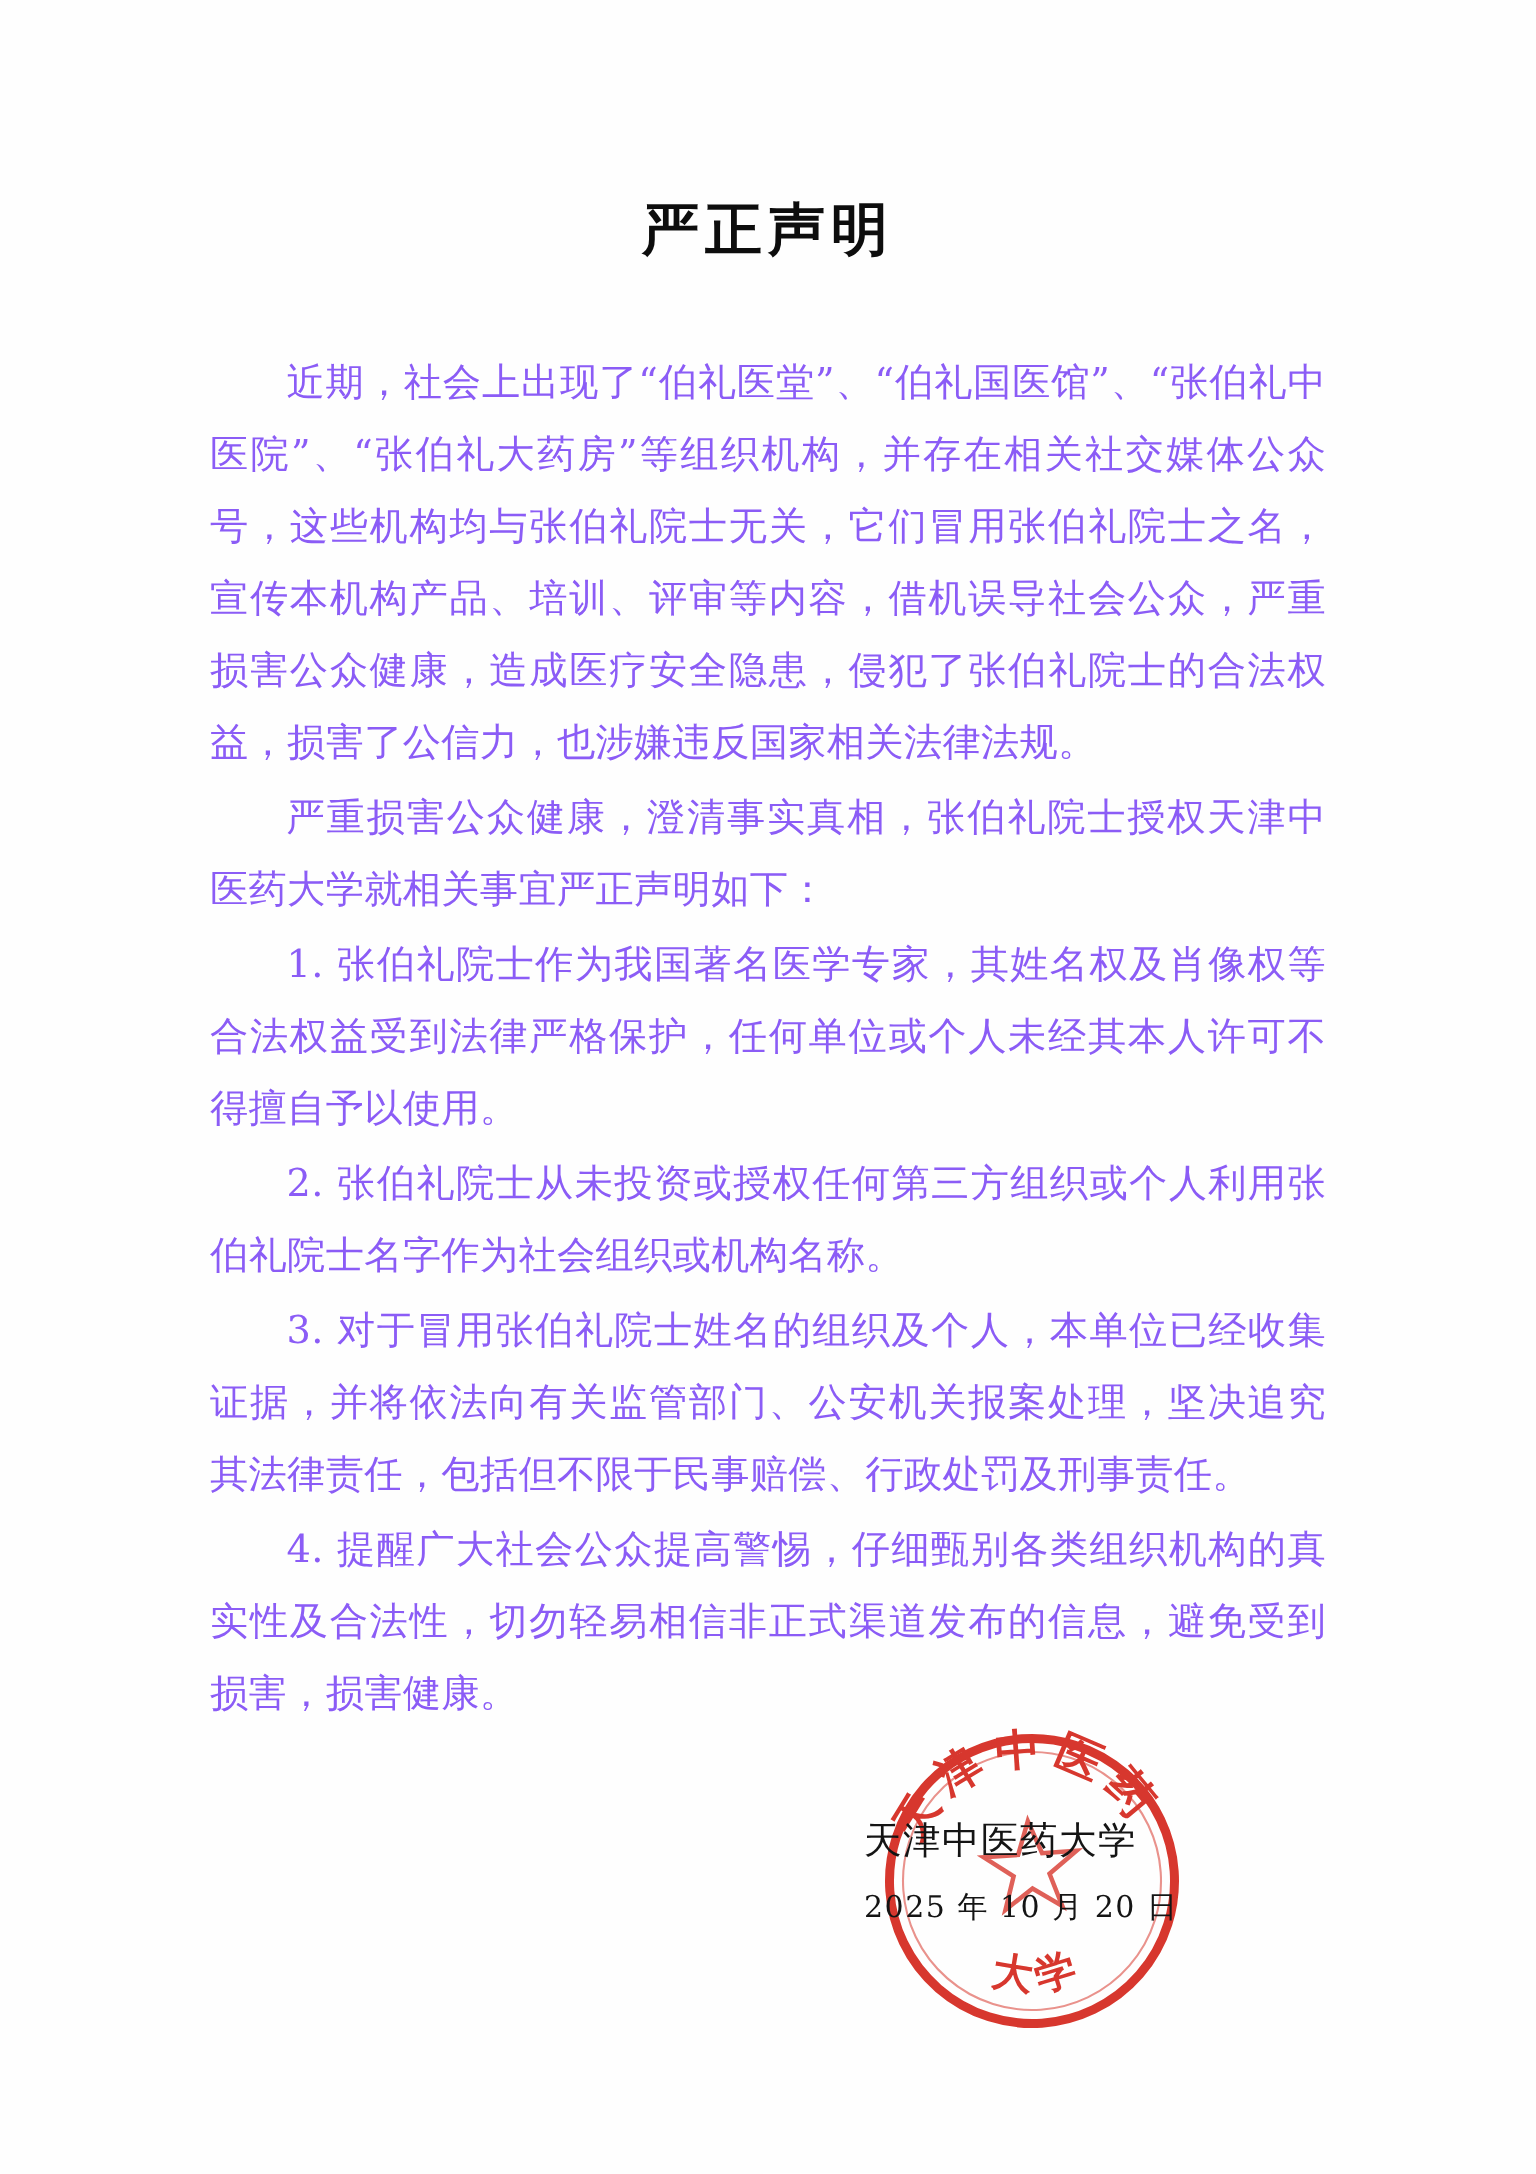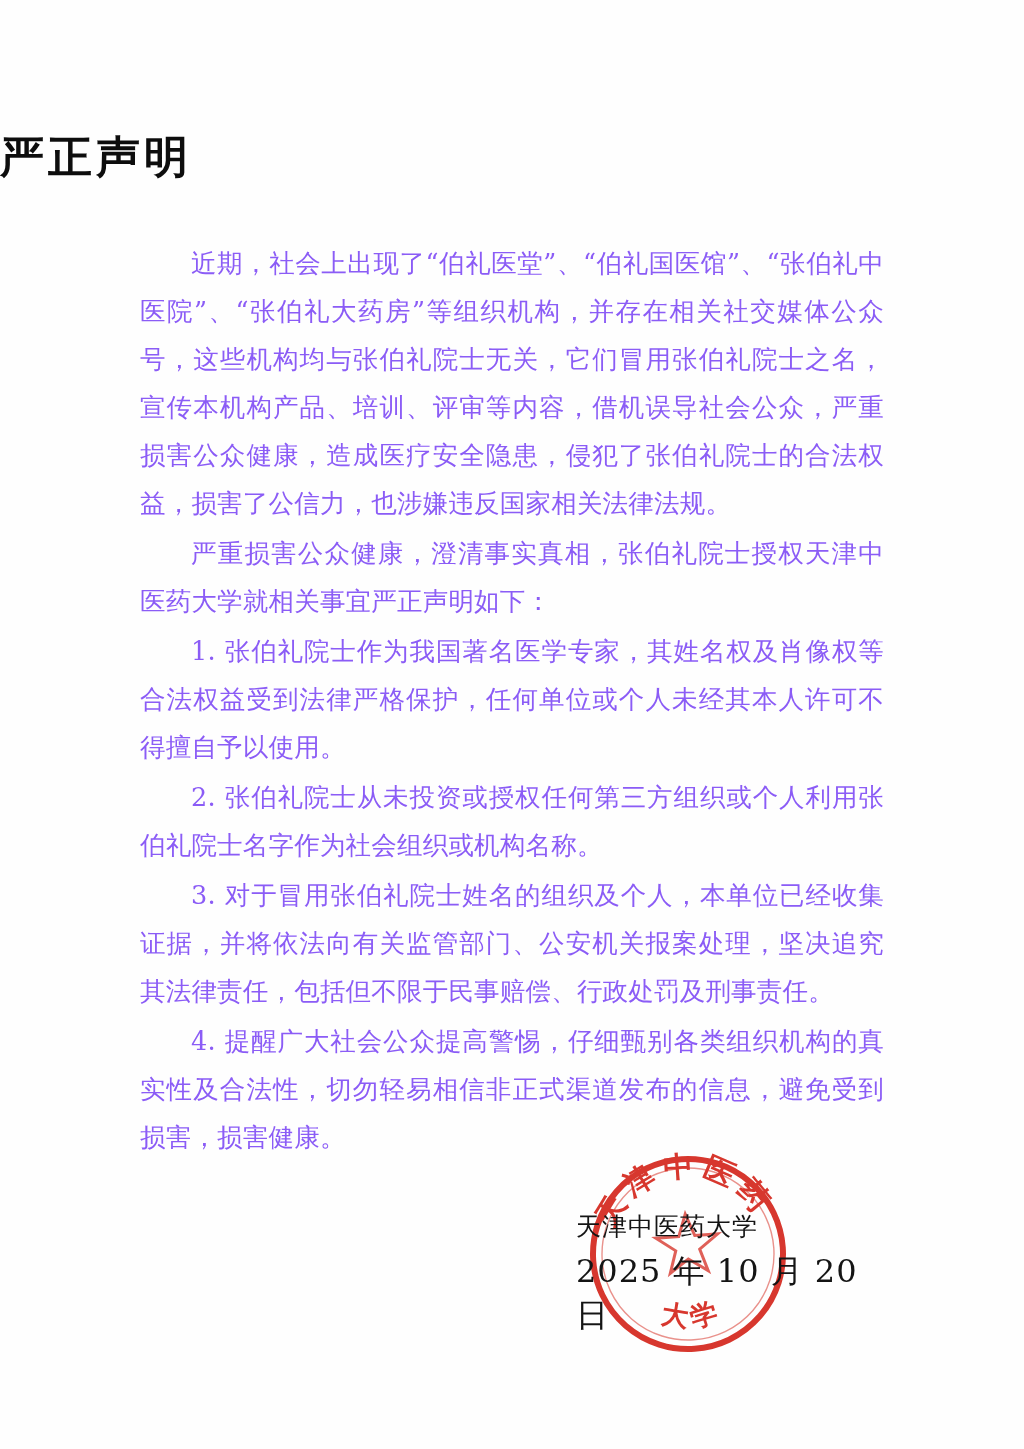--- a/index.html
+++ b/index.html
@@ -17,21 +17,22 @@
   }
   .page {
     position: absolute;
     left: 0;
     top: 0;
     width: 1024px;
     height: 1449px;
     background: #fefefe;
   }
   .doc-title {
-    font-size: 44px;
+    text-align: center;
+    font-size: 38px;
     font-weight: bold;
     letter-spacing: 4px;
     margin: 0;
     padding-top: 128px;
     color: #0d0d0d;
     font-family: "DejaVu Serif", "Liberation Serif", serif;
   }
   .body-wrap {
     margin: 0 auto;
     width: 744px;
@@ -58,21 +59,21 @@
     text-align: left;
     z-index: 3;
   }
   .sign-org {
     font-size: 25px;
     line-height: 44px;
     color: #141414;
     letter-spacing: 1px;
   }
   .sign-date {
-    font-size: 32px;
+    font-size: 20px;
     line-height: 44px;
     color: #141414;
     letter-spacing: 1px;
   }
   
   .seal {
     position: absolute;
     left: 586px;
     top: 1152px;
     width: 204px;

